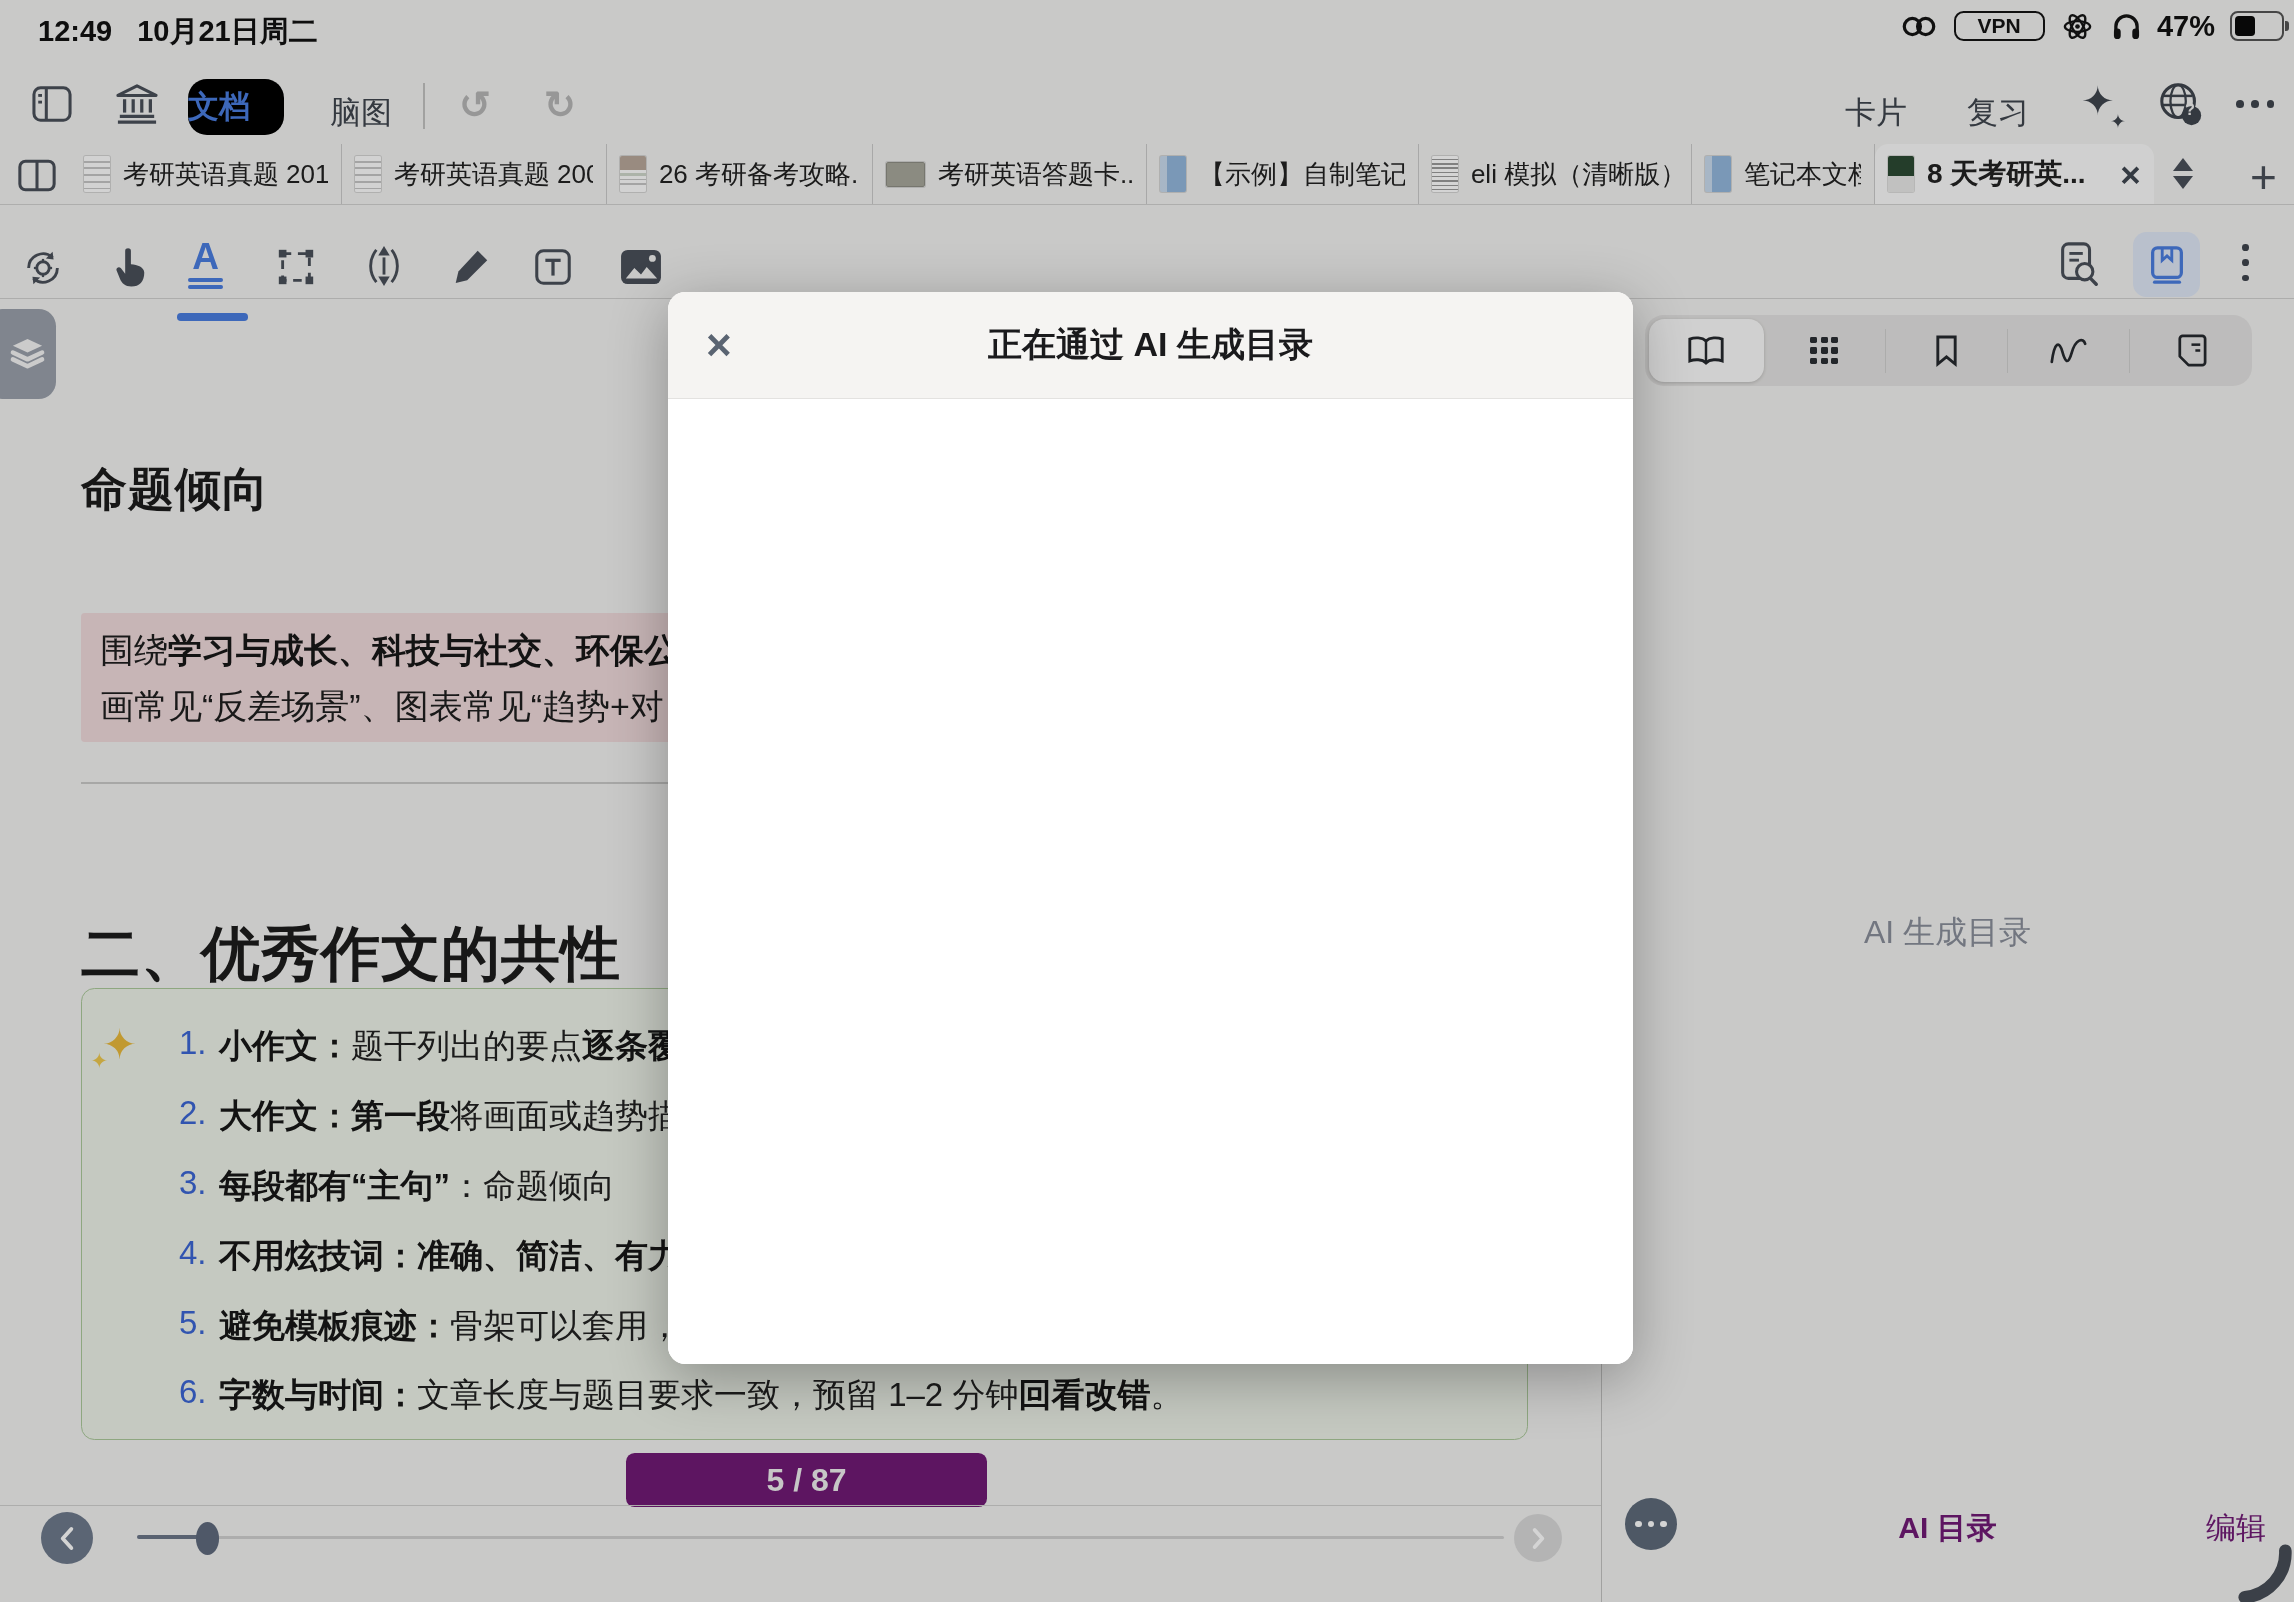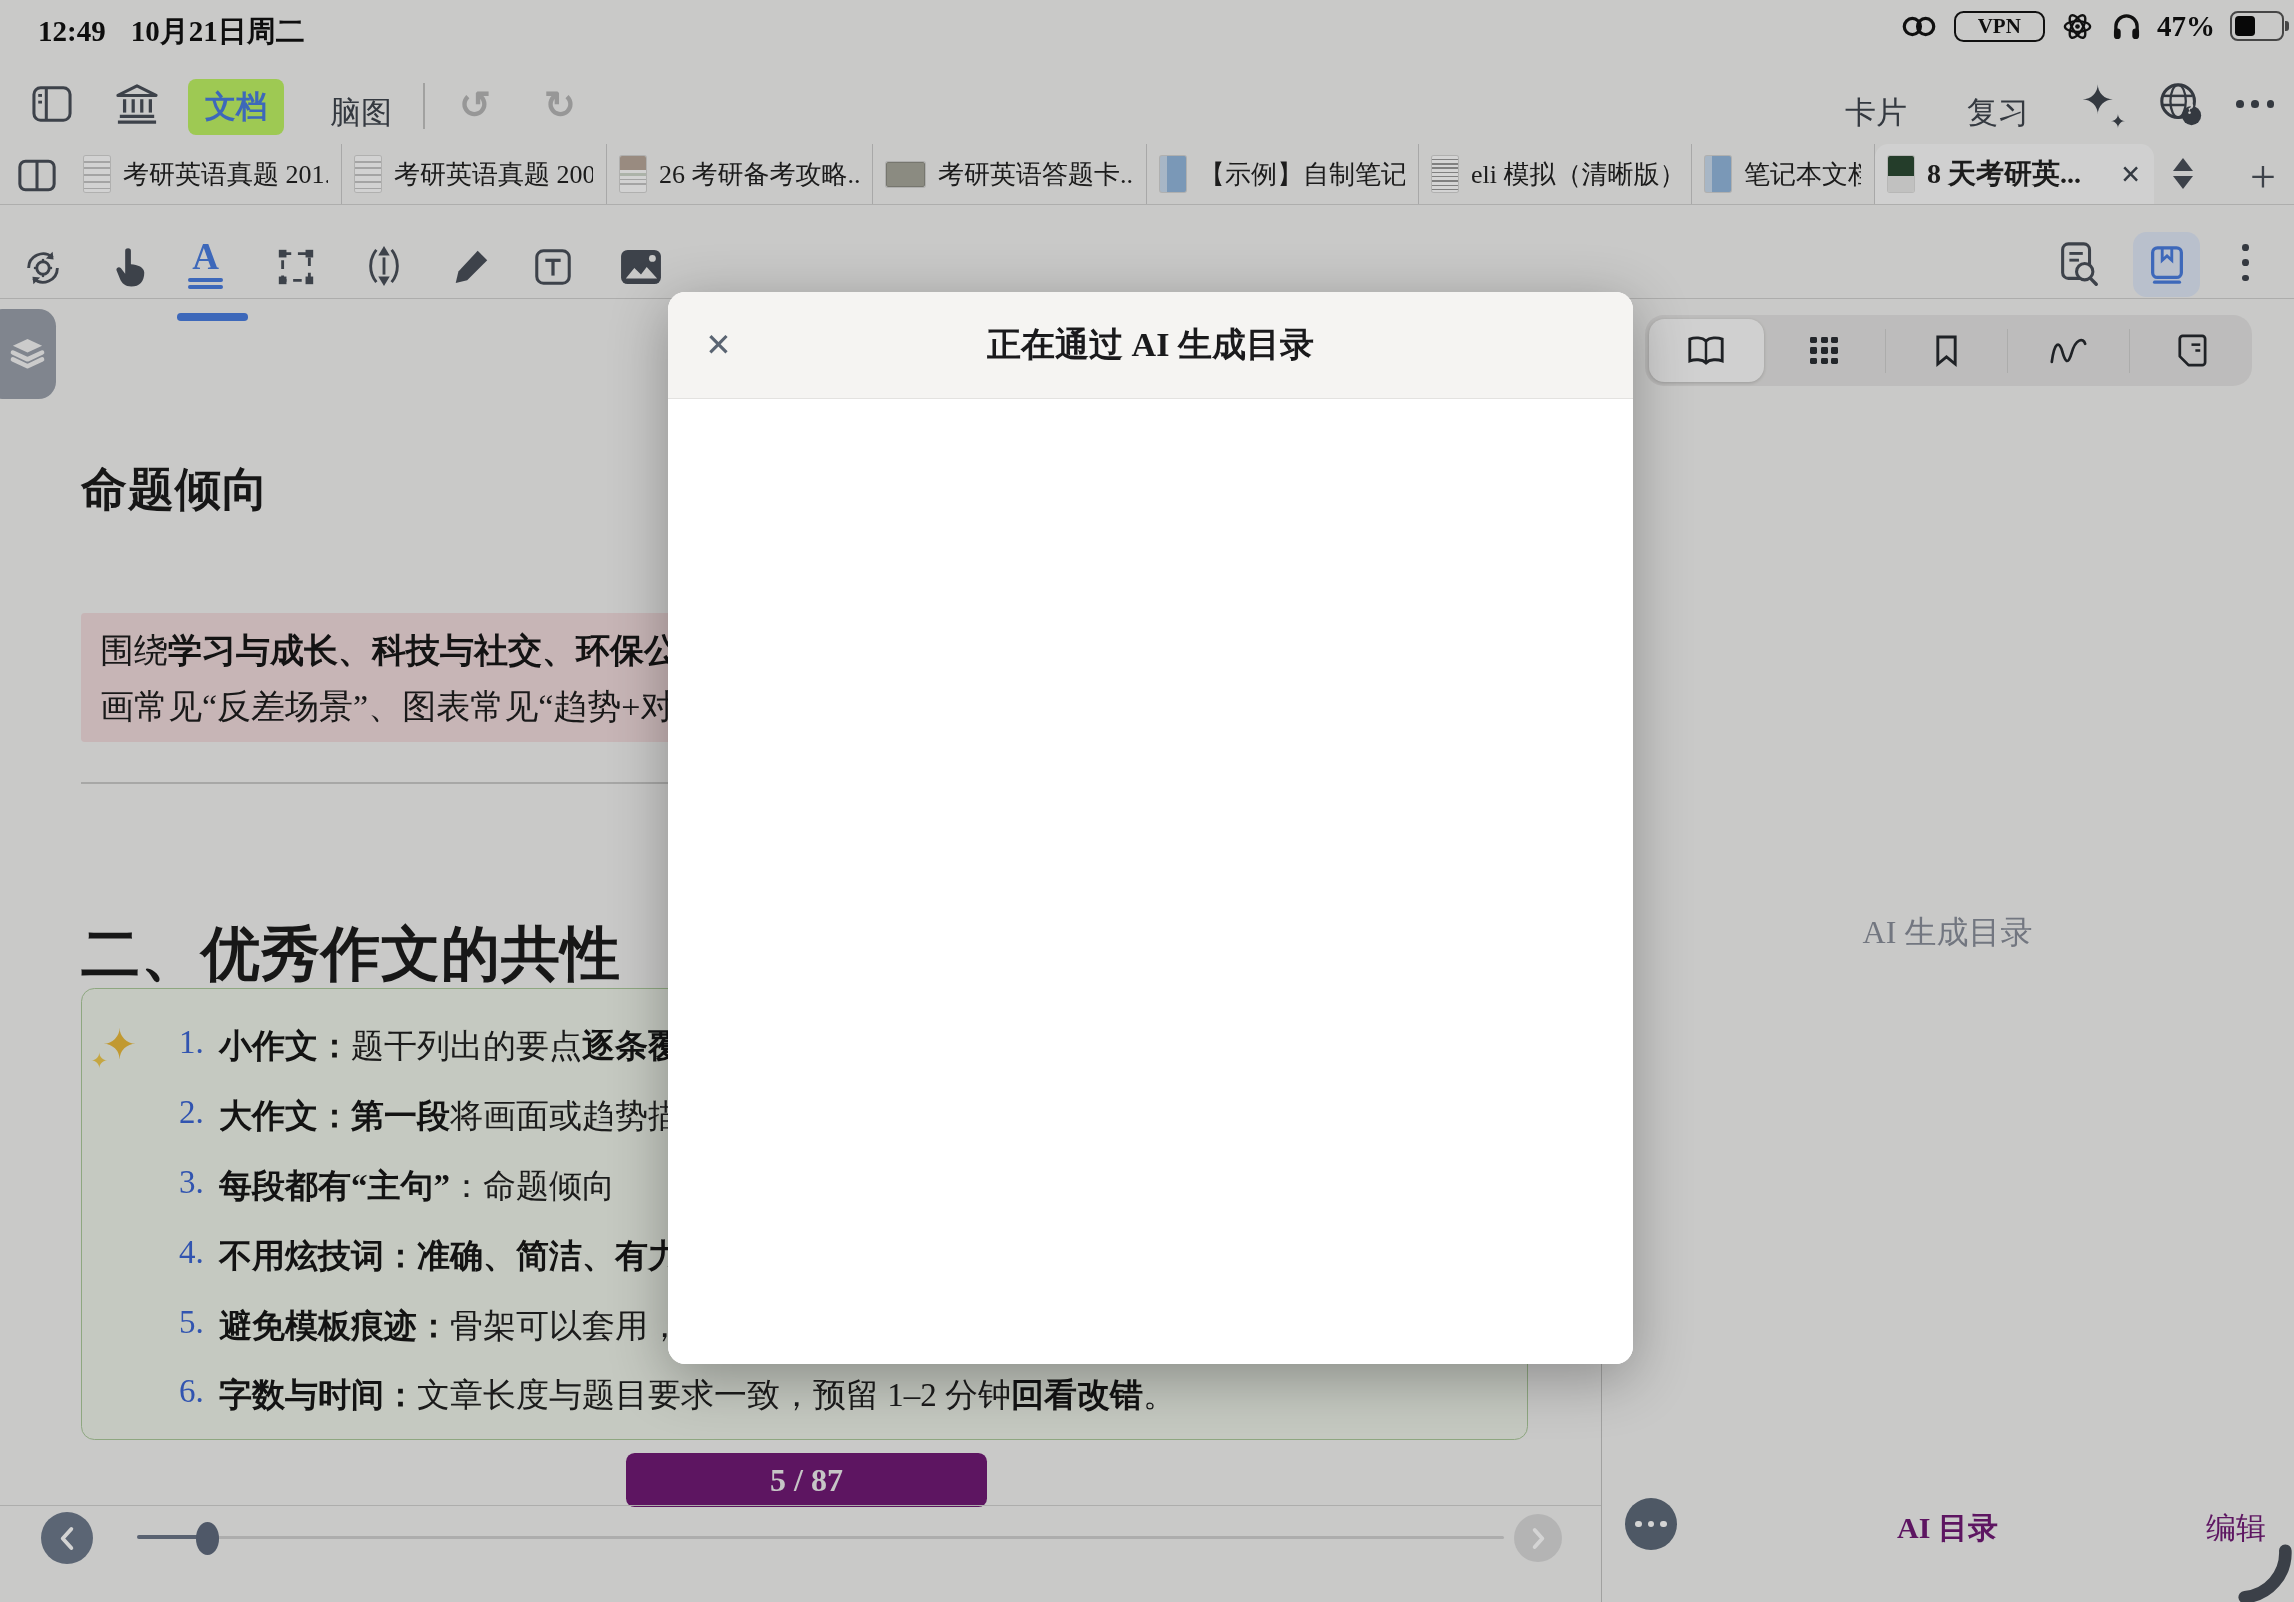--- a/index.html
+++ b/index.html
@@ -1,32 +1,32 @@
 <!DOCTYPE html>
 <html><head>
 <meta charset="utf-8">
 <style>
   html,body{margin:0;padding:0;background:#888;}
   .screen{position:relative;width:2294px;height:1602px;overflow:hidden;
-    background:#f2f2f1;font-family:Liberation Serif, serif;
+    background:#f2f2f1;font-family:Liberation Sans, sans-serif;
     -webkit-font-smoothing:antialiased;color:#2a2a2c;}
   .abs{position:absolute;}
   .row{display:flex;align-items:center;}
   .ic{color:#4a505a;display:inline-flex;align-items:center;justify-content:center;}
   .hair{position:absolute;background:#d2d2d1;}
   
   .st-text{font-size:29px;font-weight:700;color:#111;}
   .vpn{border:2.9px solid #141414;border-radius:9.6px;padding:1px 22px;font-size:21px;font-weight:700;color:#141414;}
   .batt{position:relative;width:50px;height:26px;border:2.4px solid #555;border-radius:7.7px;}
   .batt .fill{position:absolute;left:2.9px;top:2.9px;bottom:2.9px;width:20px;background:#0a0a0a;border-radius:3.8px;}
   .batt .nub{position:absolute;right:-6.7px;top:7.7px;width:3.8px;height:10.6px;background:#555;border-radius:0 2.9px 2.9px 0;}
   
   .tb-text{font-size:31px;color:#3f454e;}
-  .pill-blue{background:#bef264;border-radius:8px;color:#4a7de0;font-size:31px;font-weight:600;
-    display:flex;align-items:center;justify-content:center;}
+  .pill-blue{background:#000000;border-radius:19px;color:#4a7de0;font-size:31px;font-weight:600;
+    display:flex;align-items:center;}
   .undo{font-size:38px;color:#b6b6b6;font-weight:600;}
   
   .tab{position:relative;height:60px;display:flex;align-items:center;padding:0 13.4px;box-sizing:border-box;
     border-right:1px solid #cbcbca;}
   .tab .lbl{font-size:26px;color:#222;white-space:nowrap;overflow:hidden;}
   .tab.active{background:#fbfbfa;border-radius:13.4px 13.4px 0 0;border-right:none;}
   .tab.active .lbl{font-weight:700;font-size:28px;}
   .th{width:26px;height:36px;border-radius:1.9px;margin-right:12.5px;flex:0 0 auto;box-shadow:0 0 0 1px rgba(0,0,0,.12);}
   .th.doc{background:repeating-linear-gradient(#fdfdfd 0 4.8px,#c6c6c6 4.8px 6.7px);}
   .th.guide{background:linear-gradient(#b9a89a 0 40%,#fdfdfd 40% 48%,#cfd8cc 48% 56%,#fdfdfd 56% 64%,#c6c6c6 64% 68%,#fdfdfd 68% 76%,#c6c6c6 76% 80%,#fdfdfd 80% 100%);}

